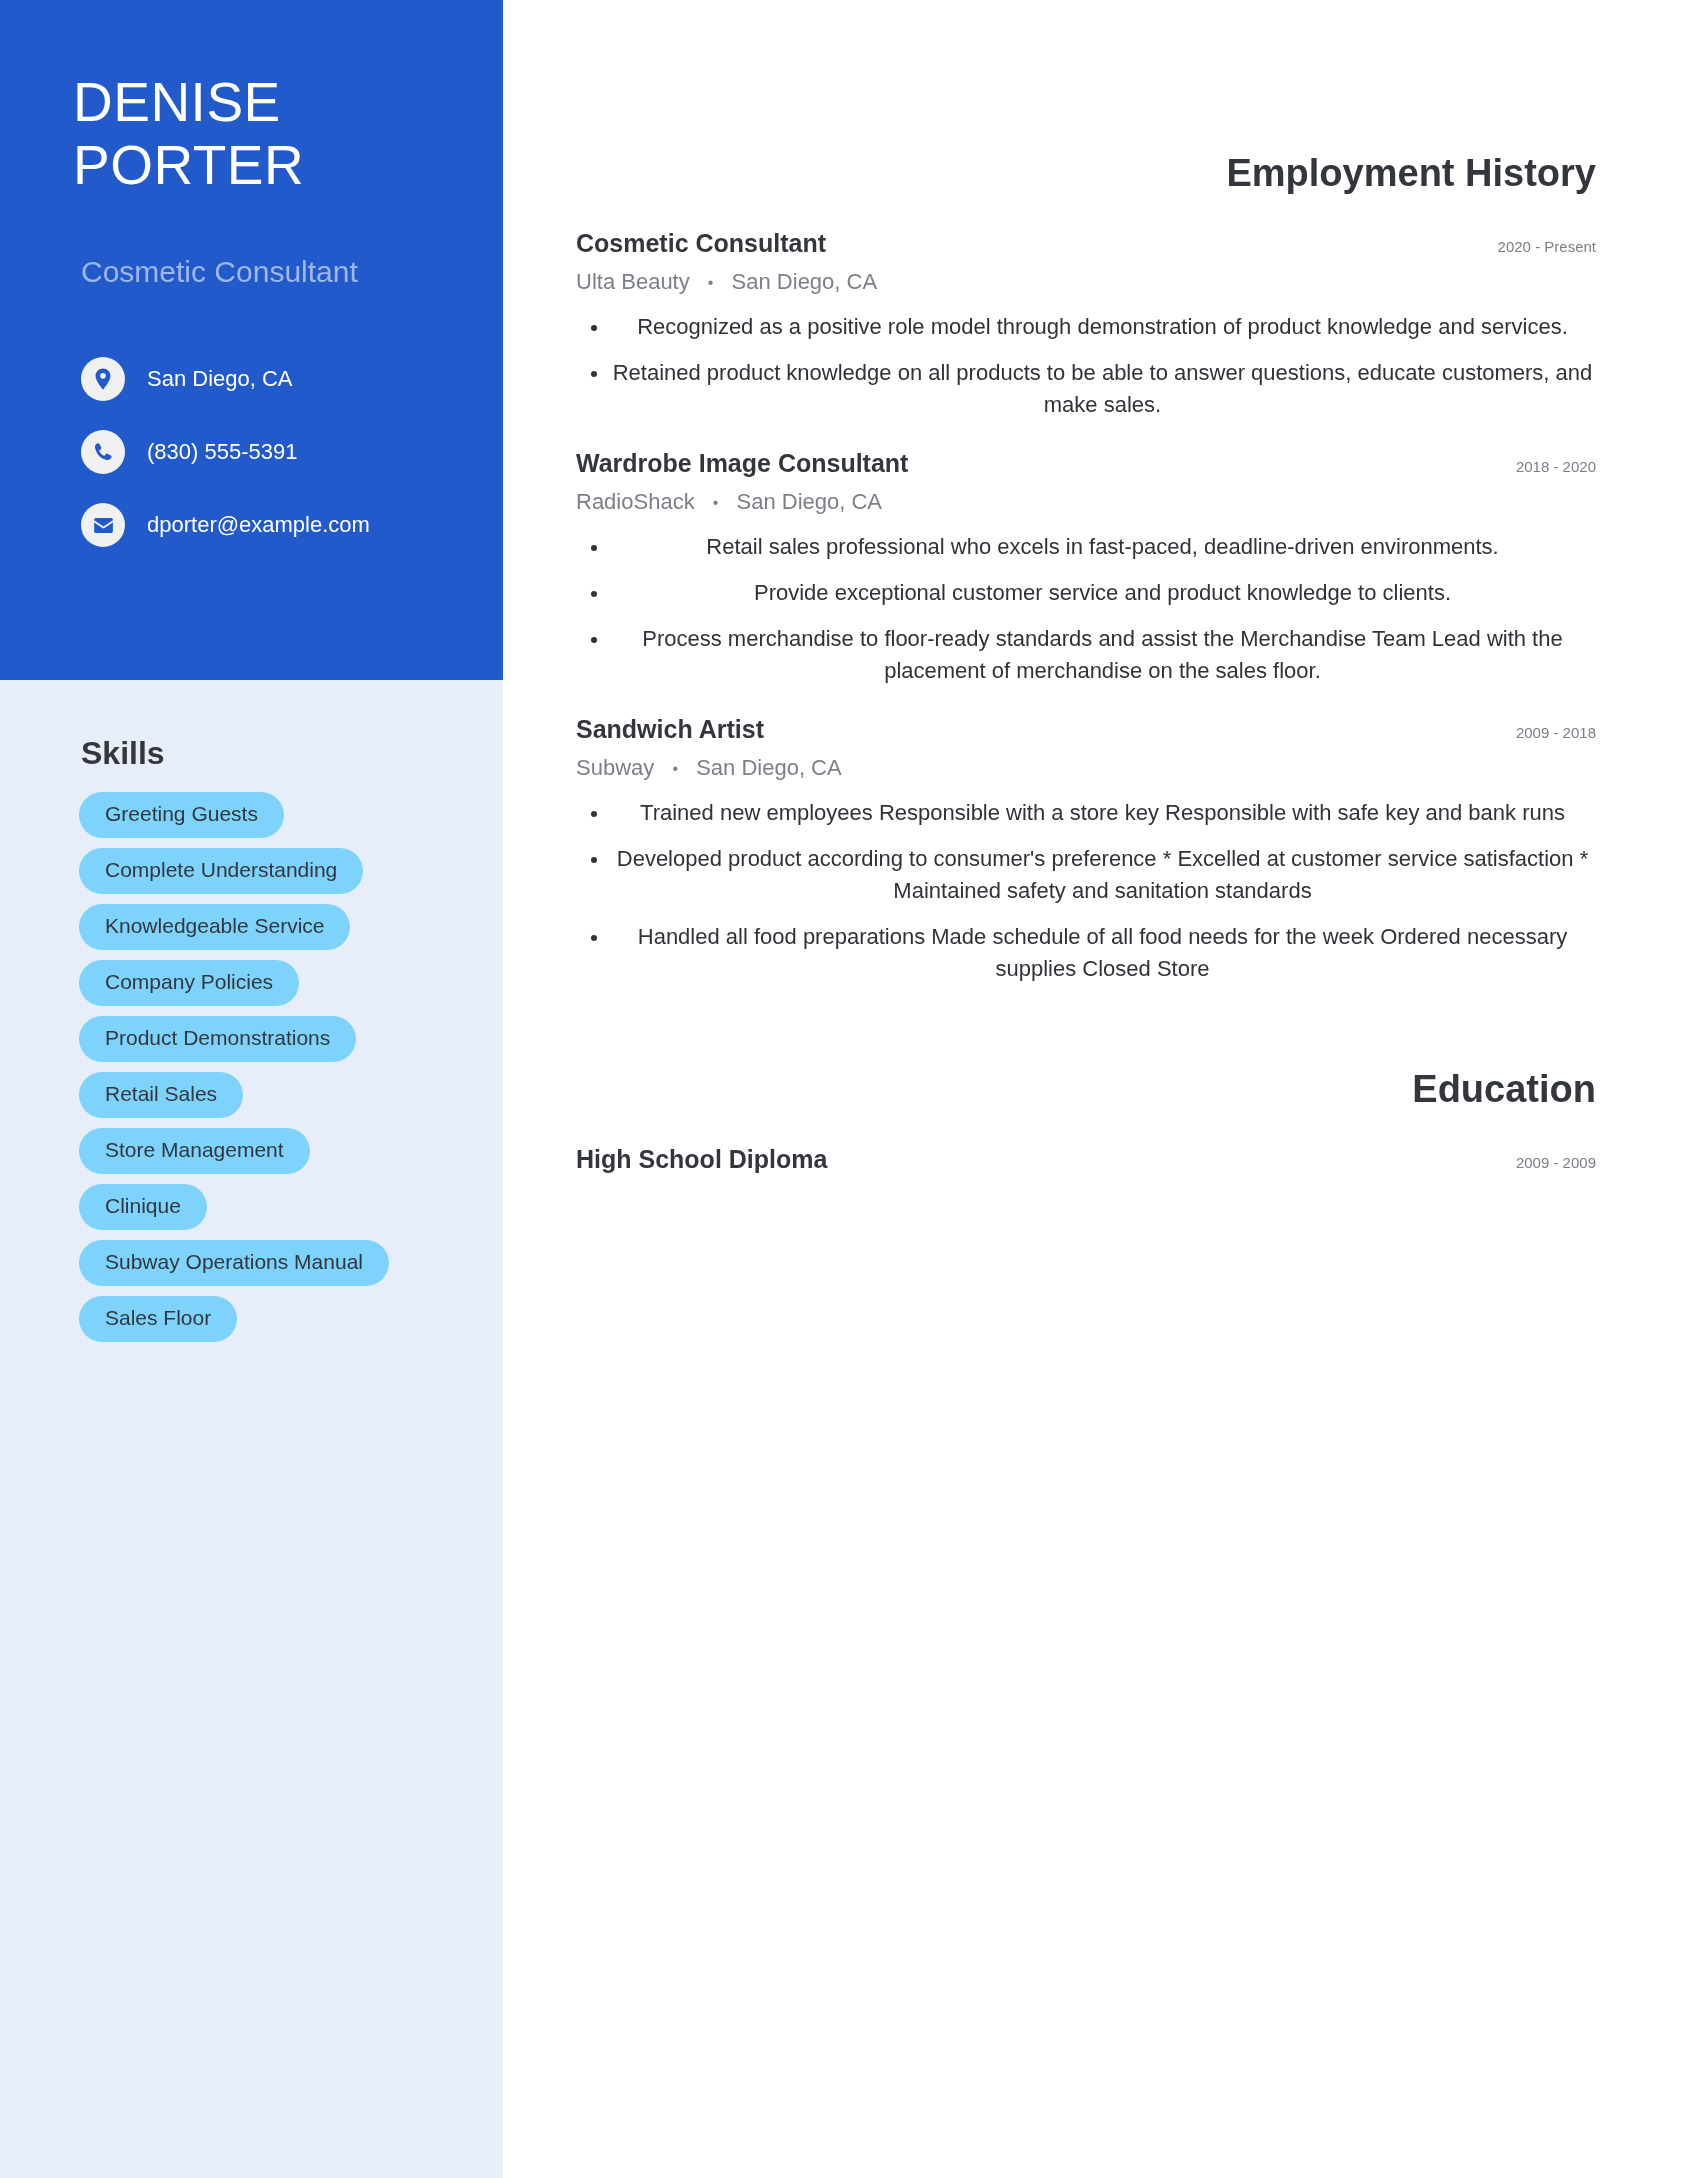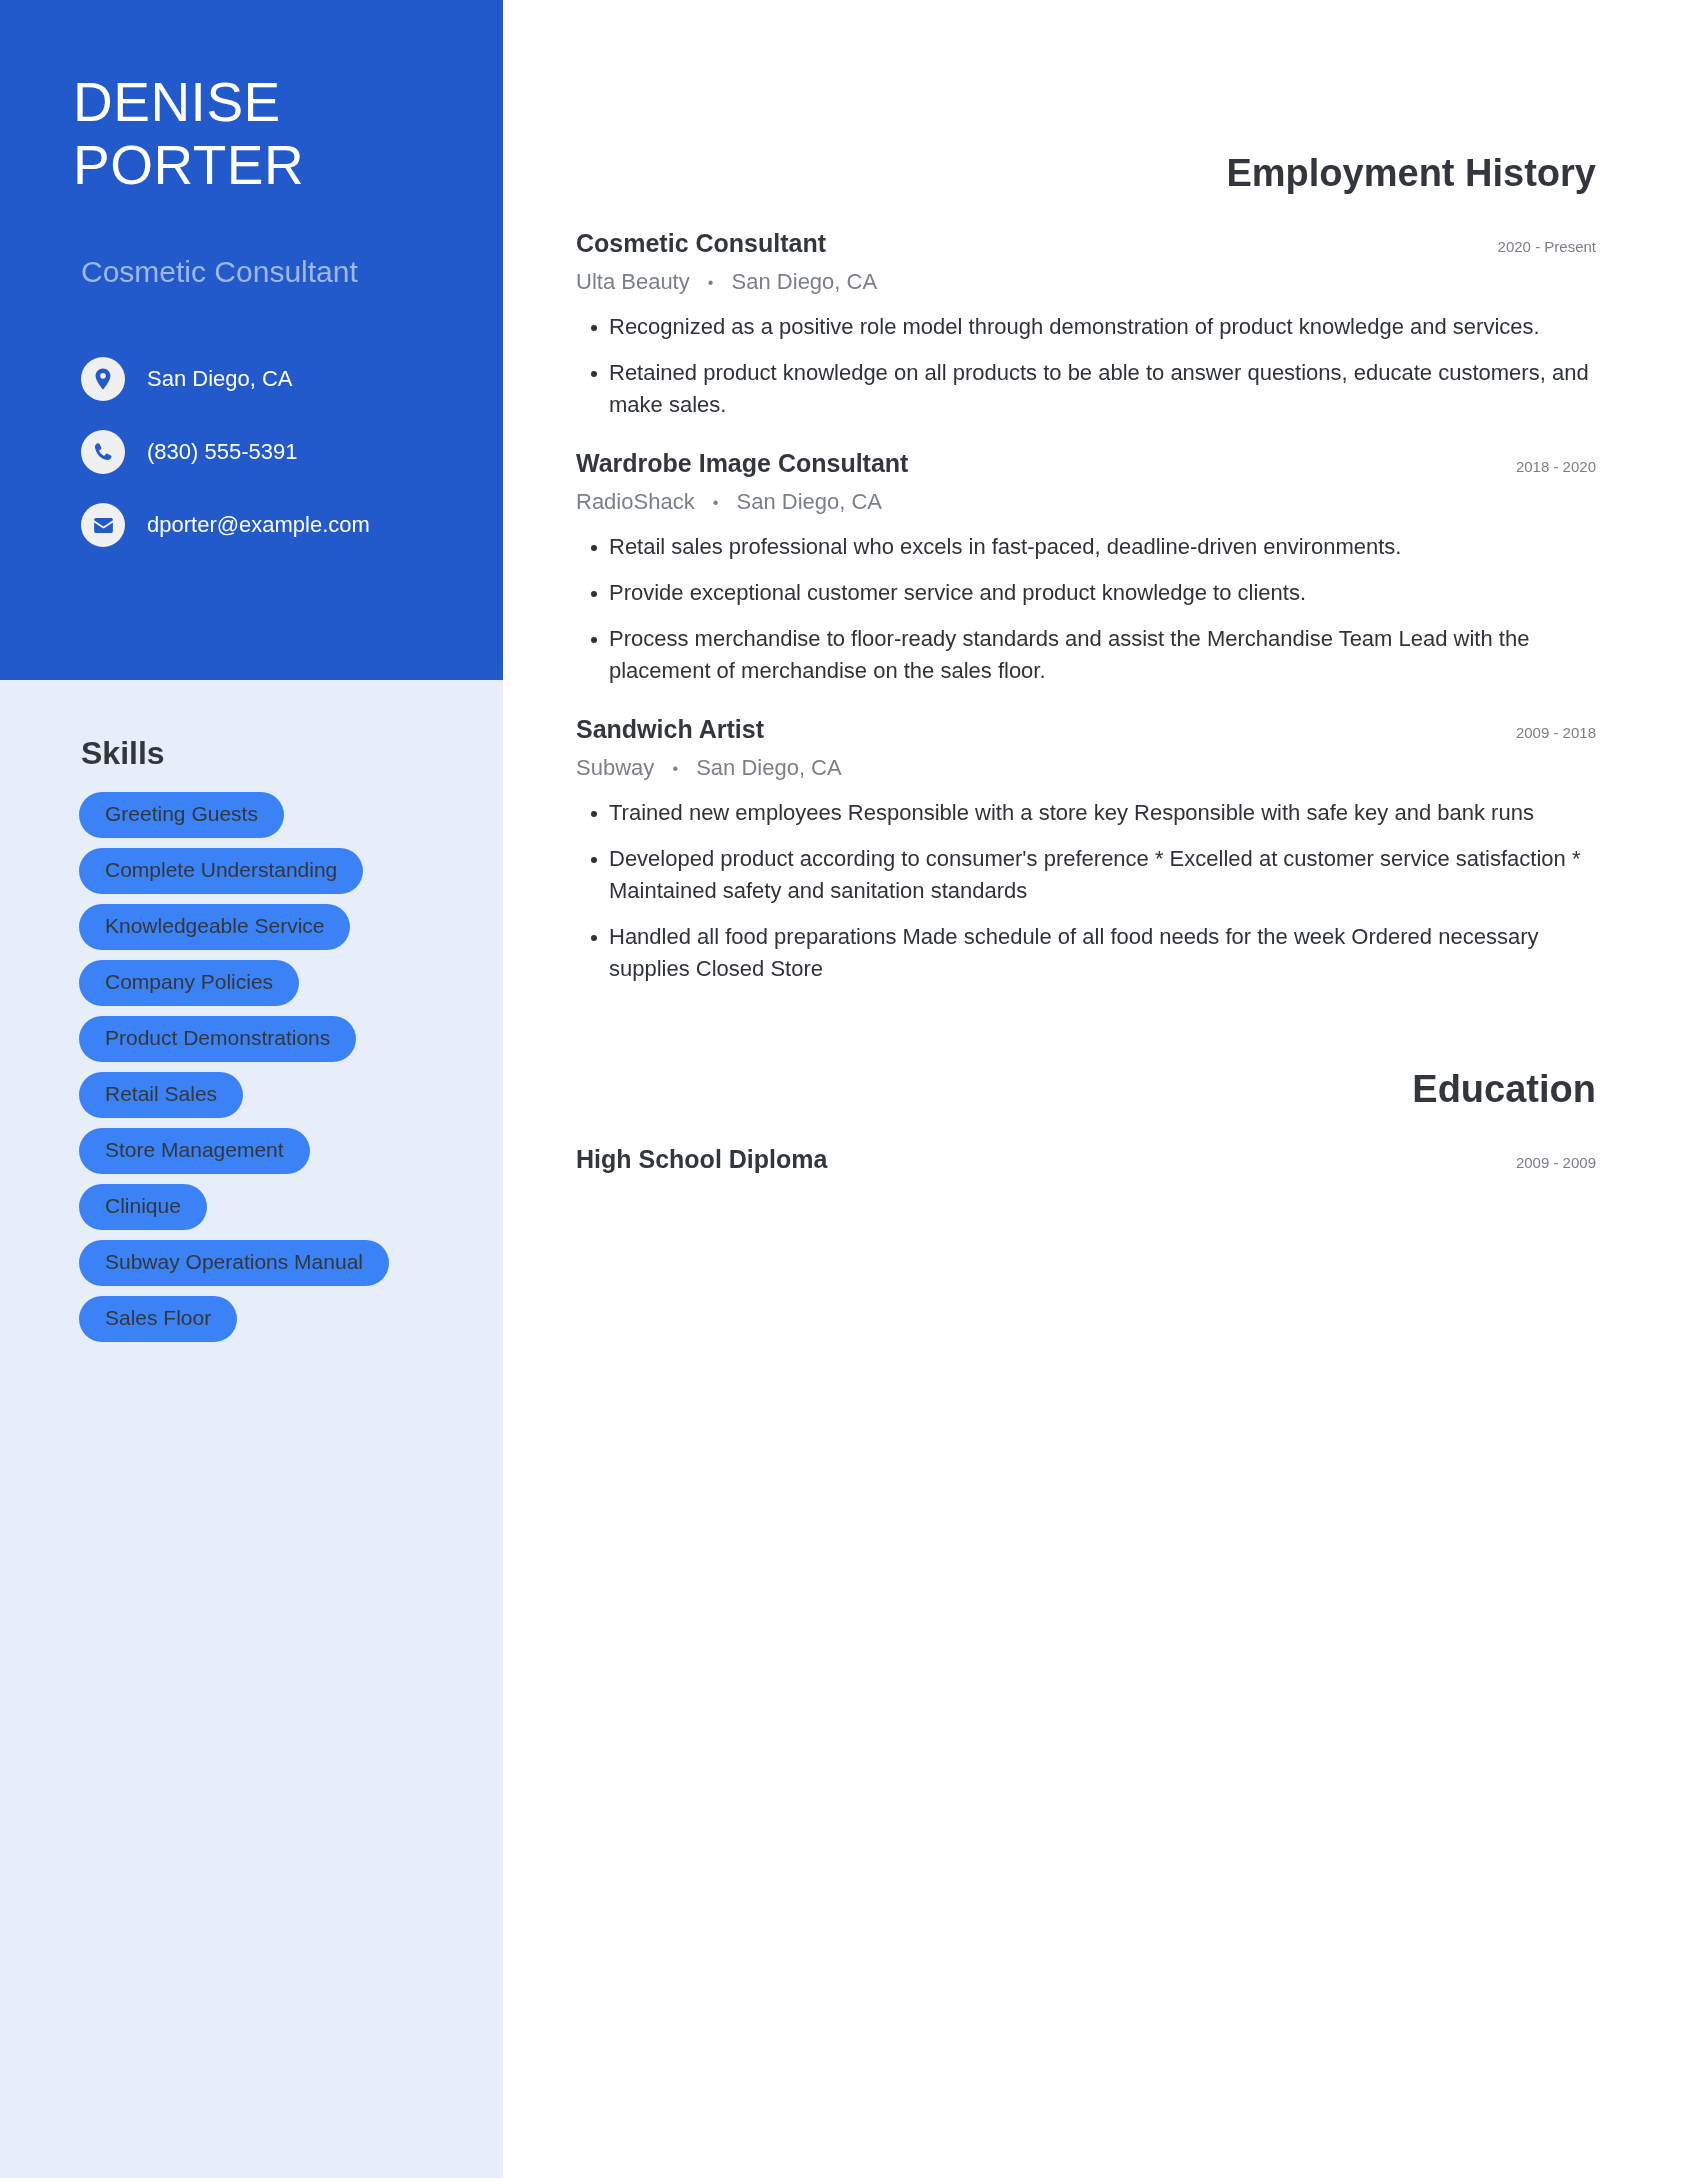--- a/index.html
+++ b/index.html
@@ -114,21 +114,21 @@
     color: #33373d;
   }
   .skills-list {
     margin-top: 20px;
     margin-left: 79px;
     display: flex;
     flex-direction: column;
     align-items: flex-start;
   }
   .skill-pill {
-    background: #3b82f6;
+    background: #7dd3fc;
     border-radius: 989px;
     padding: 9px 26px 11px 26px;
     margin-bottom: 10px;
     font-size: 21px;
     line-height: 26px;
     color: #33373d;
     white-space: nowrap;
   }
 
   
@@ -188,20 +188,21 @@
     padding: 0;
     list-style: none;
   }
   .bullets li {
     position: relative;
     padding-left: 33px;
     margin-top: 14px;
     font-size: 22px;
     line-height: 32px;
     color: #2f3338;
+    text-align: center;
   }
   .bullets li::before {
     content: "";
     position: absolute;
     left: 15px;
     top: 14px;
     width: 6px;
     height: 6px;
     border-radius: 50%;
     background: #2f3338;

